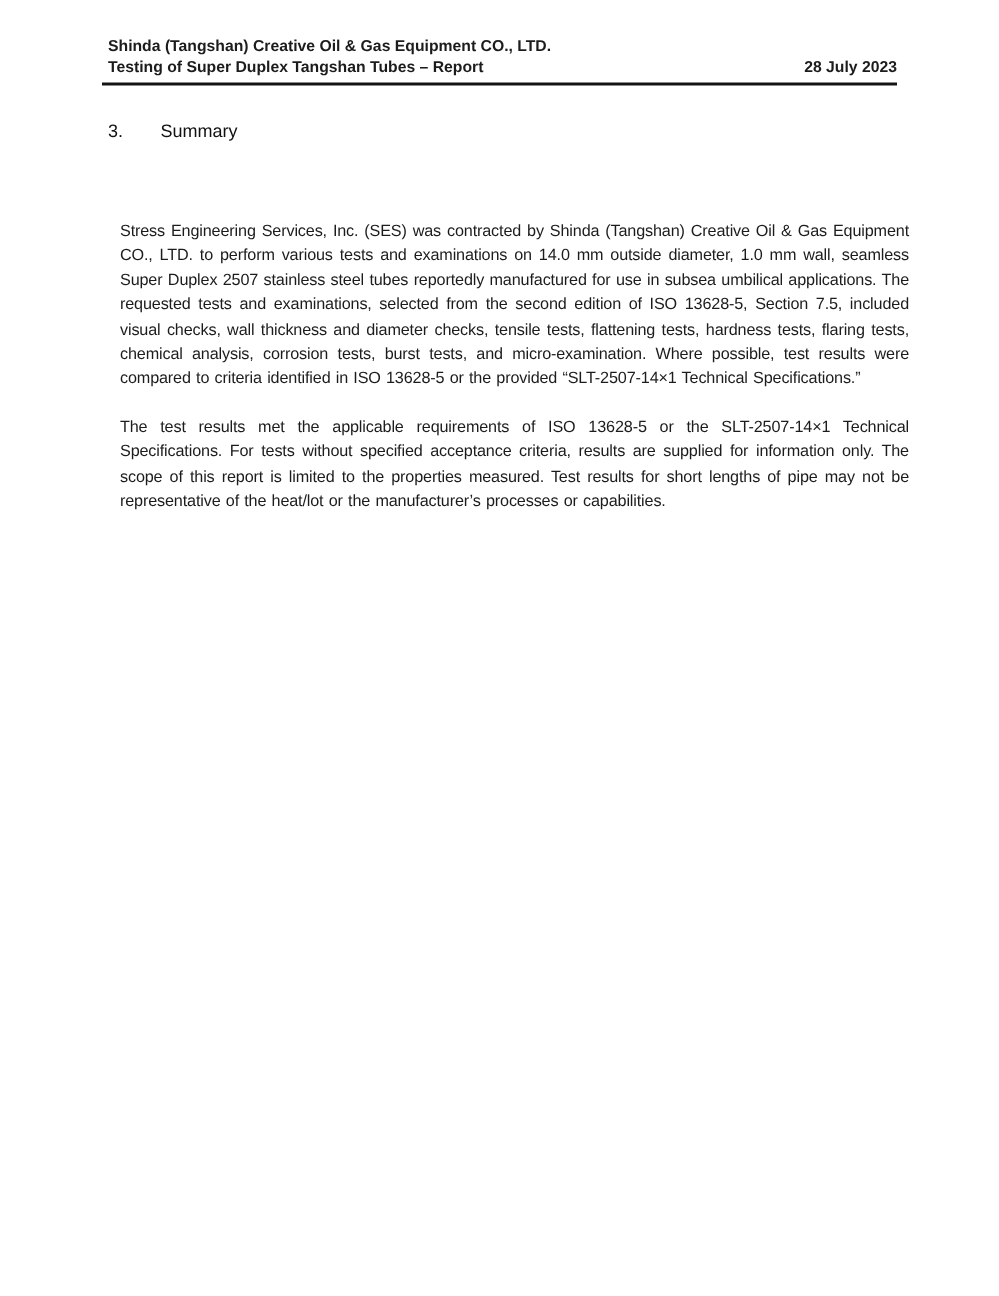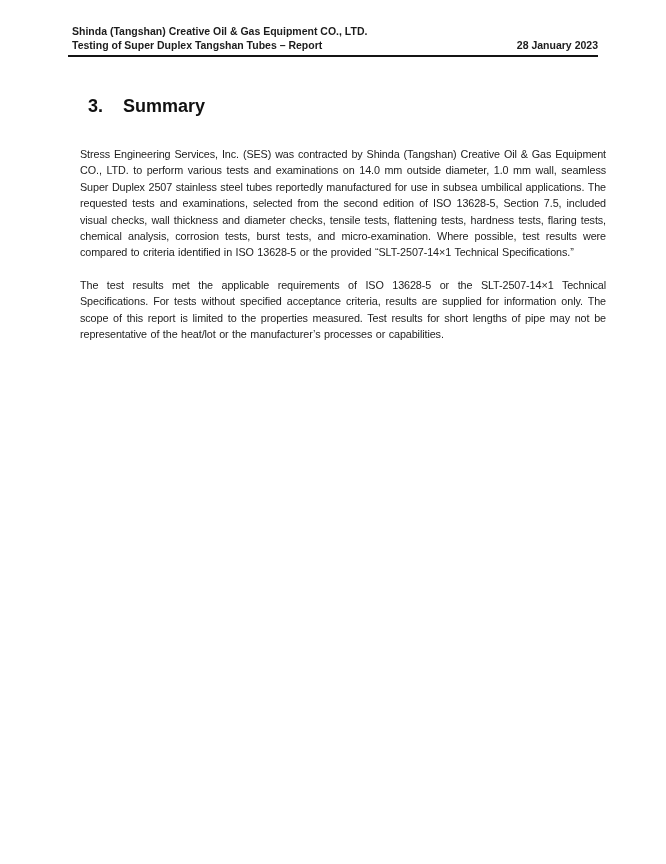--- a/index.html
+++ b/index.html
@@ -40,24 +40,24 @@
     line-height: 14px;
     padding-left: 4px;
   }
 
   
   .section-heading {
     position: absolute;
     top: 80px;
     left: 72px;
     right: 70px;
-    font-size: 18px;
-    font-weight: bold;
+    font-size: 12px;
+    font-weight: normal;
     color: #111111;
-    margin: 16px;
+    margin: 0;
   }
   .section-heading .sec-num {
     display: inline-block;
     width: 35px;
   }
 
   
   .body-text {
     position: absolute;
     top: 118px;
@@ -125,21 +125,21 @@
 </style>
 </head>
 <body>
 
 <div class="page">
 
   <div class="header">
     <div class="line1">Shinda (Tangshan) Creative Oil &amp; Gas Equipment CO., LTD.</div>
     <div class="line2">
       <span>Testing of Super Duplex Tangshan Tubes – Report</span>
-      <span>28 January 2023</span>
+      <span>28 July 2023</span>
     </div>
   </div>
 
   <h1 class="section-heading">
     <span class="sec-num">3.</span><span>Summary</span>
   </h1>
 
   <div class="body-text">
     <p>Stress Engineering Services, Inc. (SES) was contracted by Shinda (Tangshan) Creative Oil &amp; Gas Equipment CO., LTD. to perform various tests and examinations on 14.0 mm outside diameter, 1.0 mm wall, seamless Super Duplex 2507 stainless steel tubes reportedly manufactured for use in subsea umbilical applications. The requested tests and examinations, selected from the second edition of ISO 13628-5, Section 7.5, included visual checks, wall thickness and diameter checks, tensile tests, flattening tests, hardness tests, flaring tests, chemical analysis, corrosion tests, burst tests, and micro-examination. Where possible, test results were compared to criteria identified in ISO 13628-5 or the provided “SLT-2507-14×1 Technical Specifications.”</p>
     <p>The test results met the applicable requirements of ISO 13628-5 or the SLT-2507-14×1 Technical Specifications. For tests without specified acceptance criteria, results are supplied for information only. The scope of this report is limited to the properties measured. Test results for short lengths of pipe may not be representative of the heat/lot or the manufacturer’s processes or capabilities.</p>

